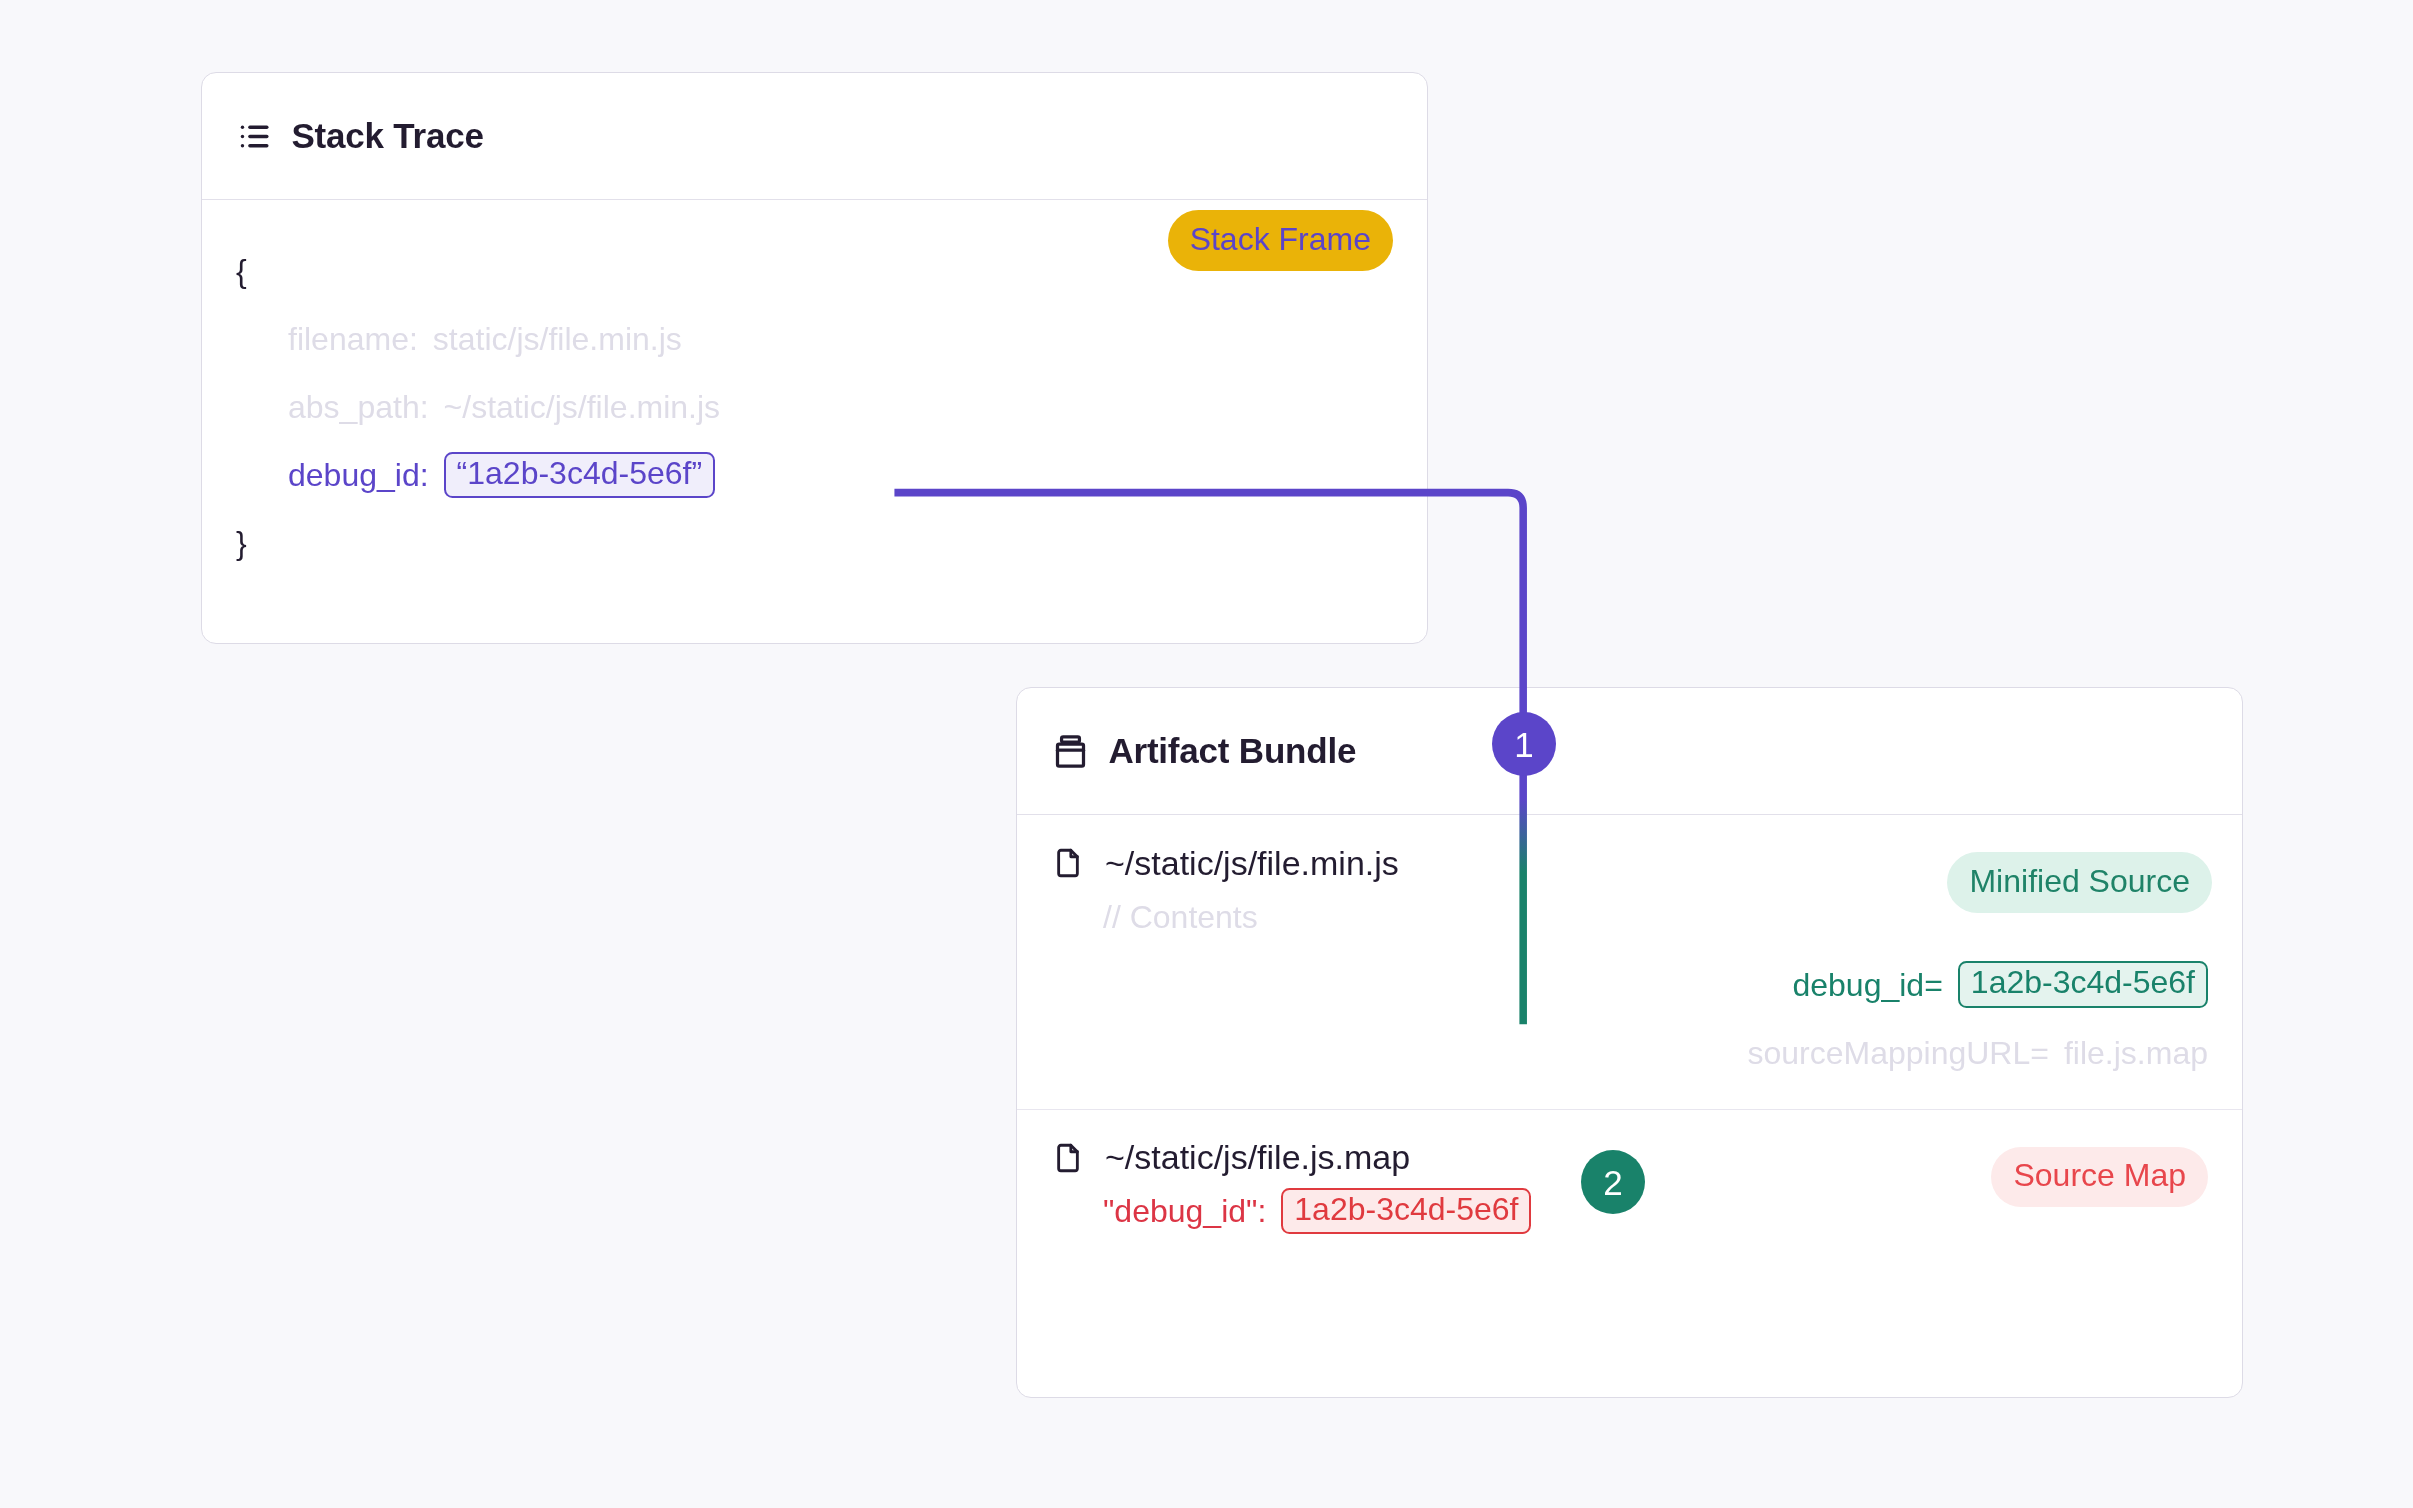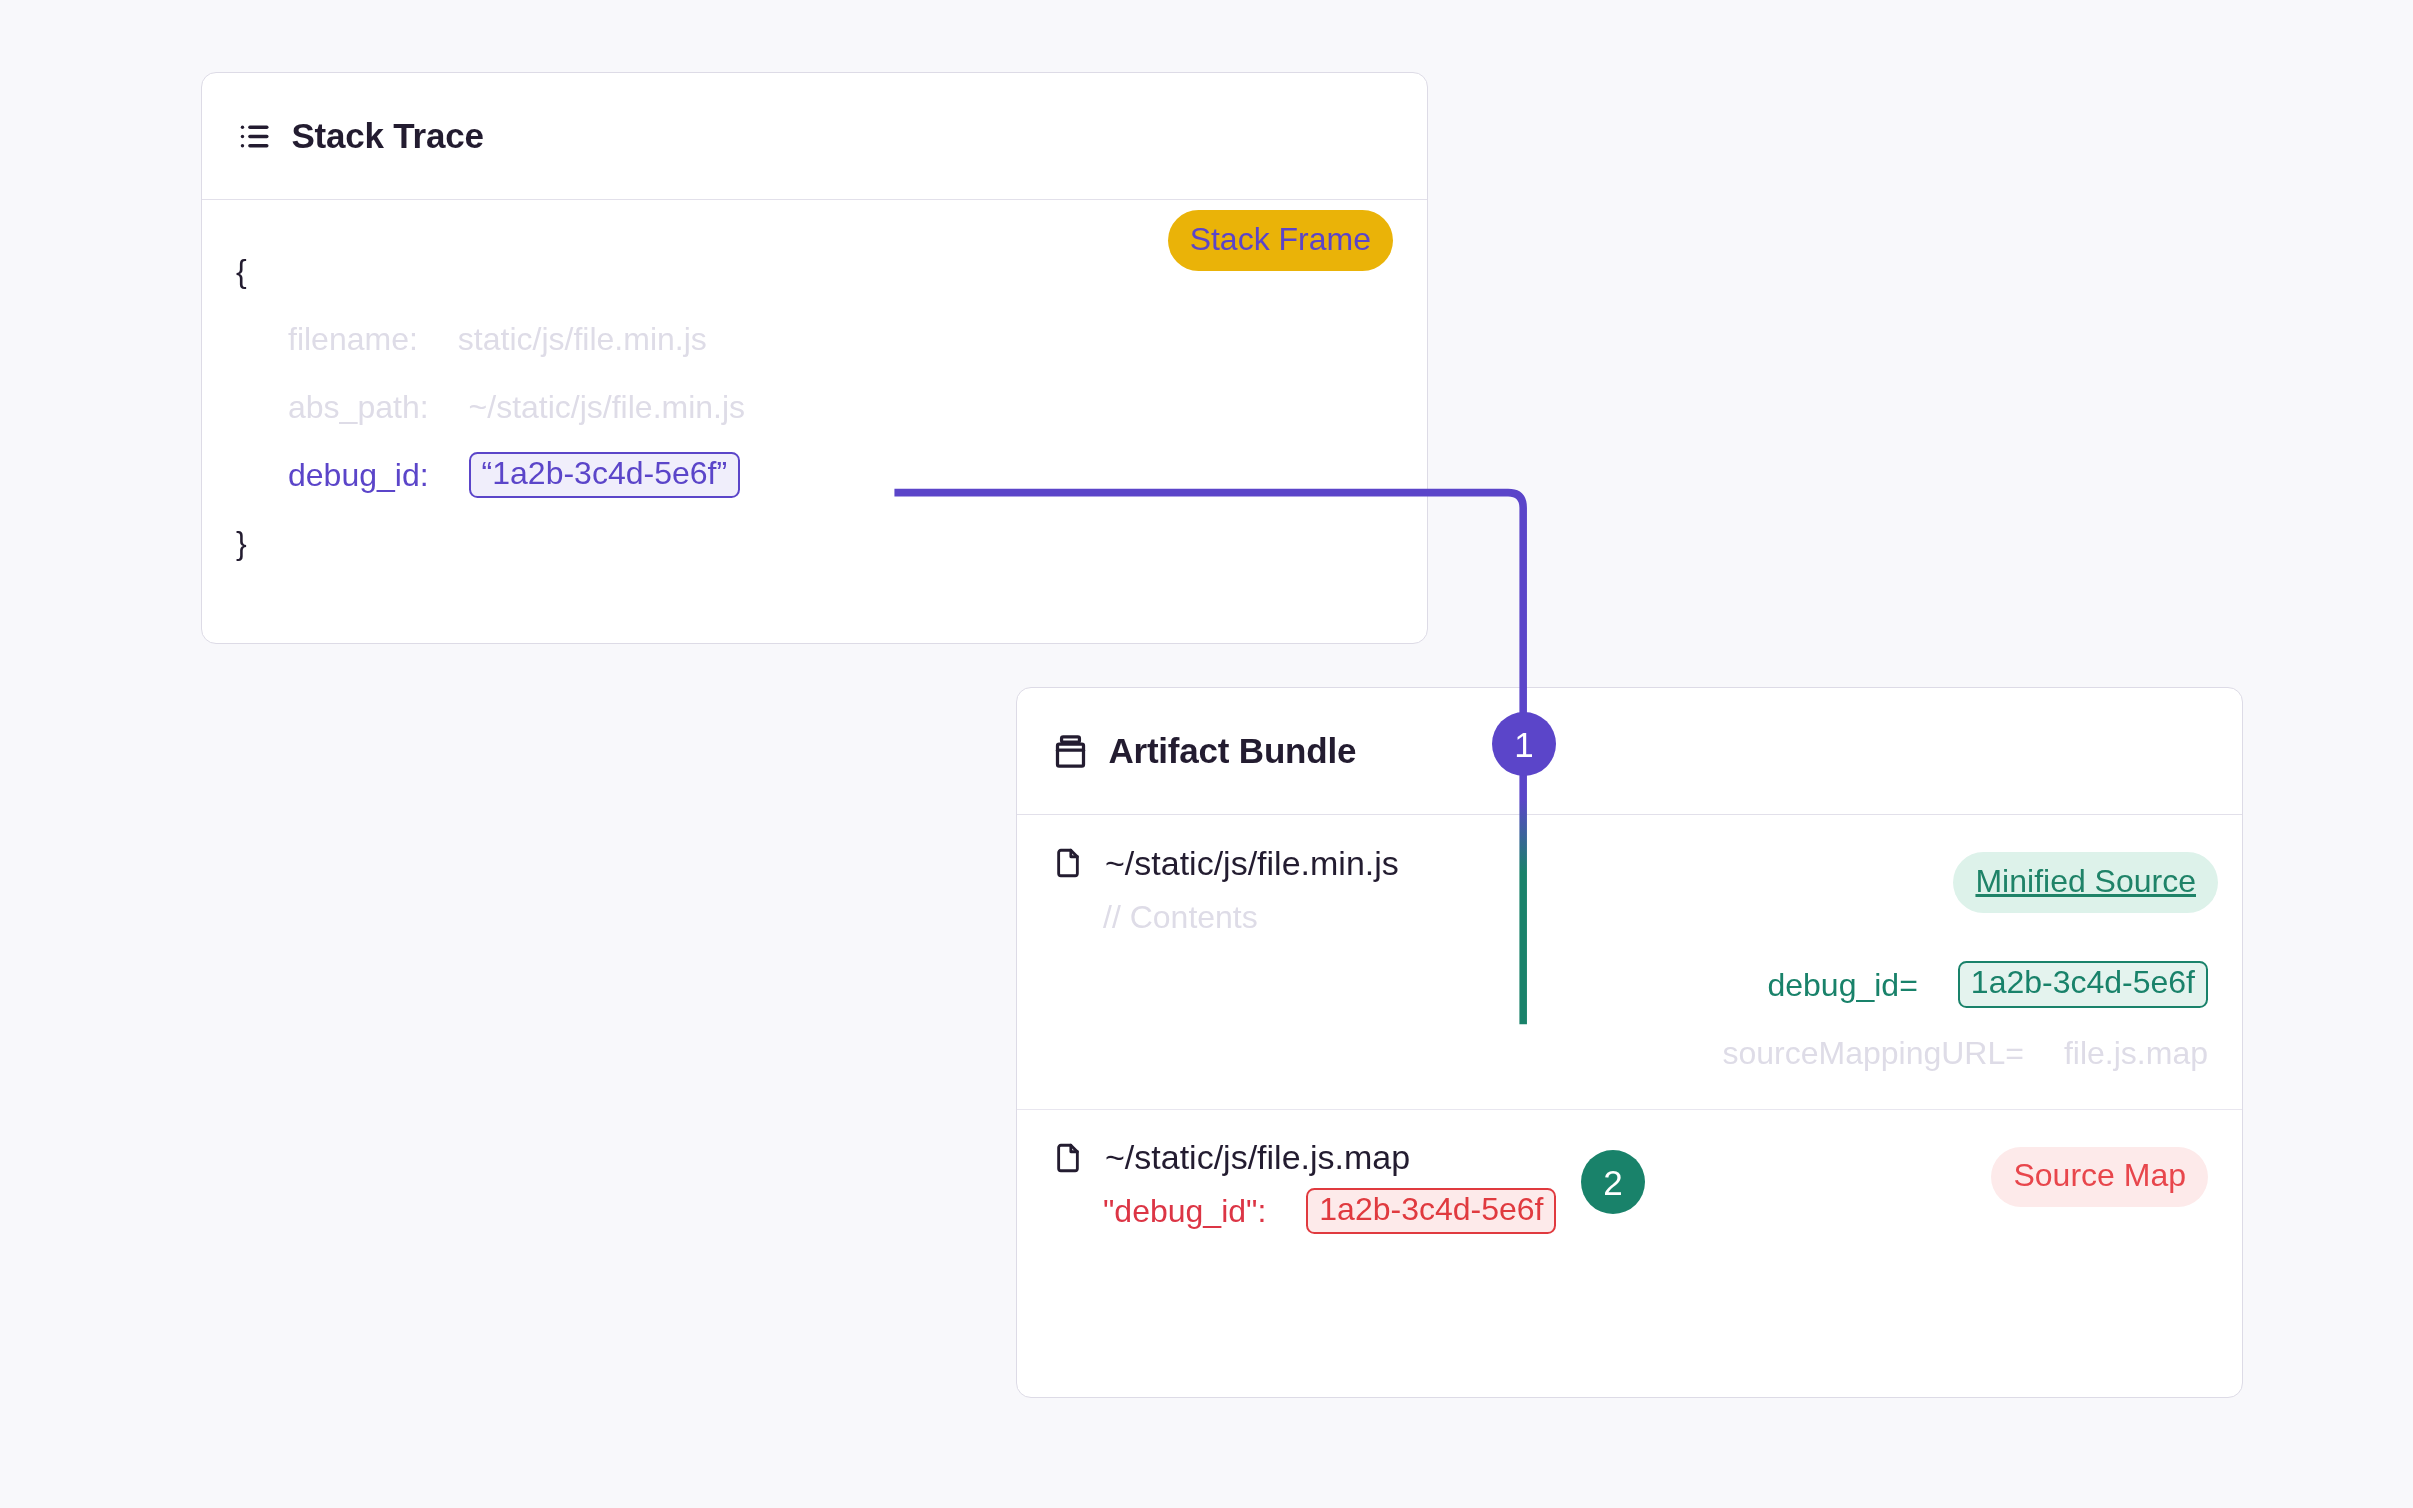--- a/index.html
+++ b/index.html
@@ -64,21 +64,21 @@
   }
 
   .code-line {
     font-size: 32px;
     line-height: 68px;
     white-space: nowrap;
     color: #231c30;
     display: flex;
     align-items: center;
   }
-  .code-line.indent { padding-left: 52px; gap: 25px; }
+  .code-line.indent { padding-left: 52px; }
   .muted { color: #dedce7; }
   .kv-key { margin-right: 15px; }
 
   
   .purple-text { color: #5b45c9; }
   .pill-purple-box {
     display: inline-block;
     border: 2.5px solid #5b45c9;
     background: #f0eefb;
     border-radius: 8.4px;
@@ -263,21 +263,21 @@
           <rect x="6.5" y="3" width="11" height="3.3" rx="1"></rect>
           <path d="M5 7.5 h14 a1 1 0 0 1 1 1 V20 a1 1 0 0 1 -1 1 H5 a1 1 0 0 1 -1 -1 V8.5 a1 1 0 0 1 1 -1 z"></path>
           <line x1="4" y1="11.2" x2="20" y2="11.2"></line>
         </svg>
       </span>
       <span class="card-title">Artifact Bundle</span>
     </div>
 
     <div class="file-section">
 
-      <div class="tag tag-green" style="right:24px; top:37px;text-decoration:underline;">Minified Source</div>
+      <div class="tag tag-green" style="right:30px; top:37px;">Minified Source</div>
 
       <div class="file-row">
         <span class="icon">
           <svg width="34" height="34" viewBox="0 0 24 24" fill="none" stroke="#231c30" stroke-width="2" stroke-linejoin="round" stroke-linecap="round">
             <path d="M14 3 H7 a1.6 1.6 0 0 0 -1.6 1.6 V19.4 A1.6 1.6 0 0 0 7 21 h10 a1.6 1.6 0 0 0 1.6 -1.6 V7.6 z"></path>
             <path d="M14 3 v4.6 h4.6"></path>
           </svg>
         </span>
         <span class="file-name">~/static/js/file.min.js</span>
       </div>

